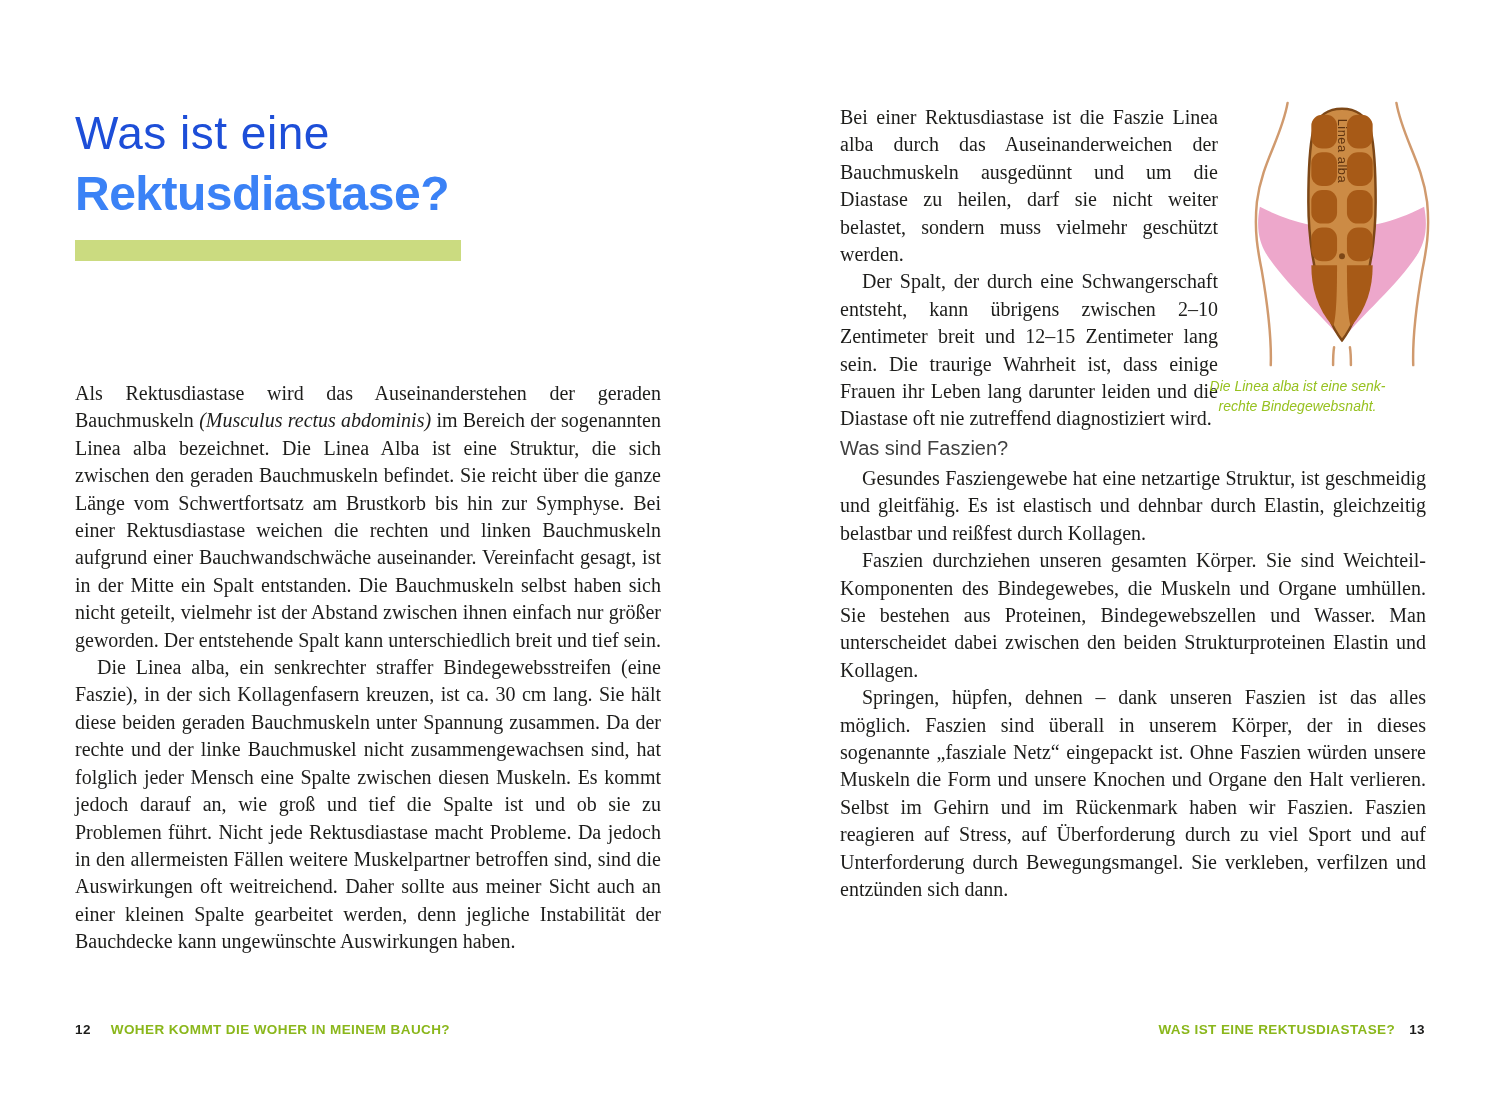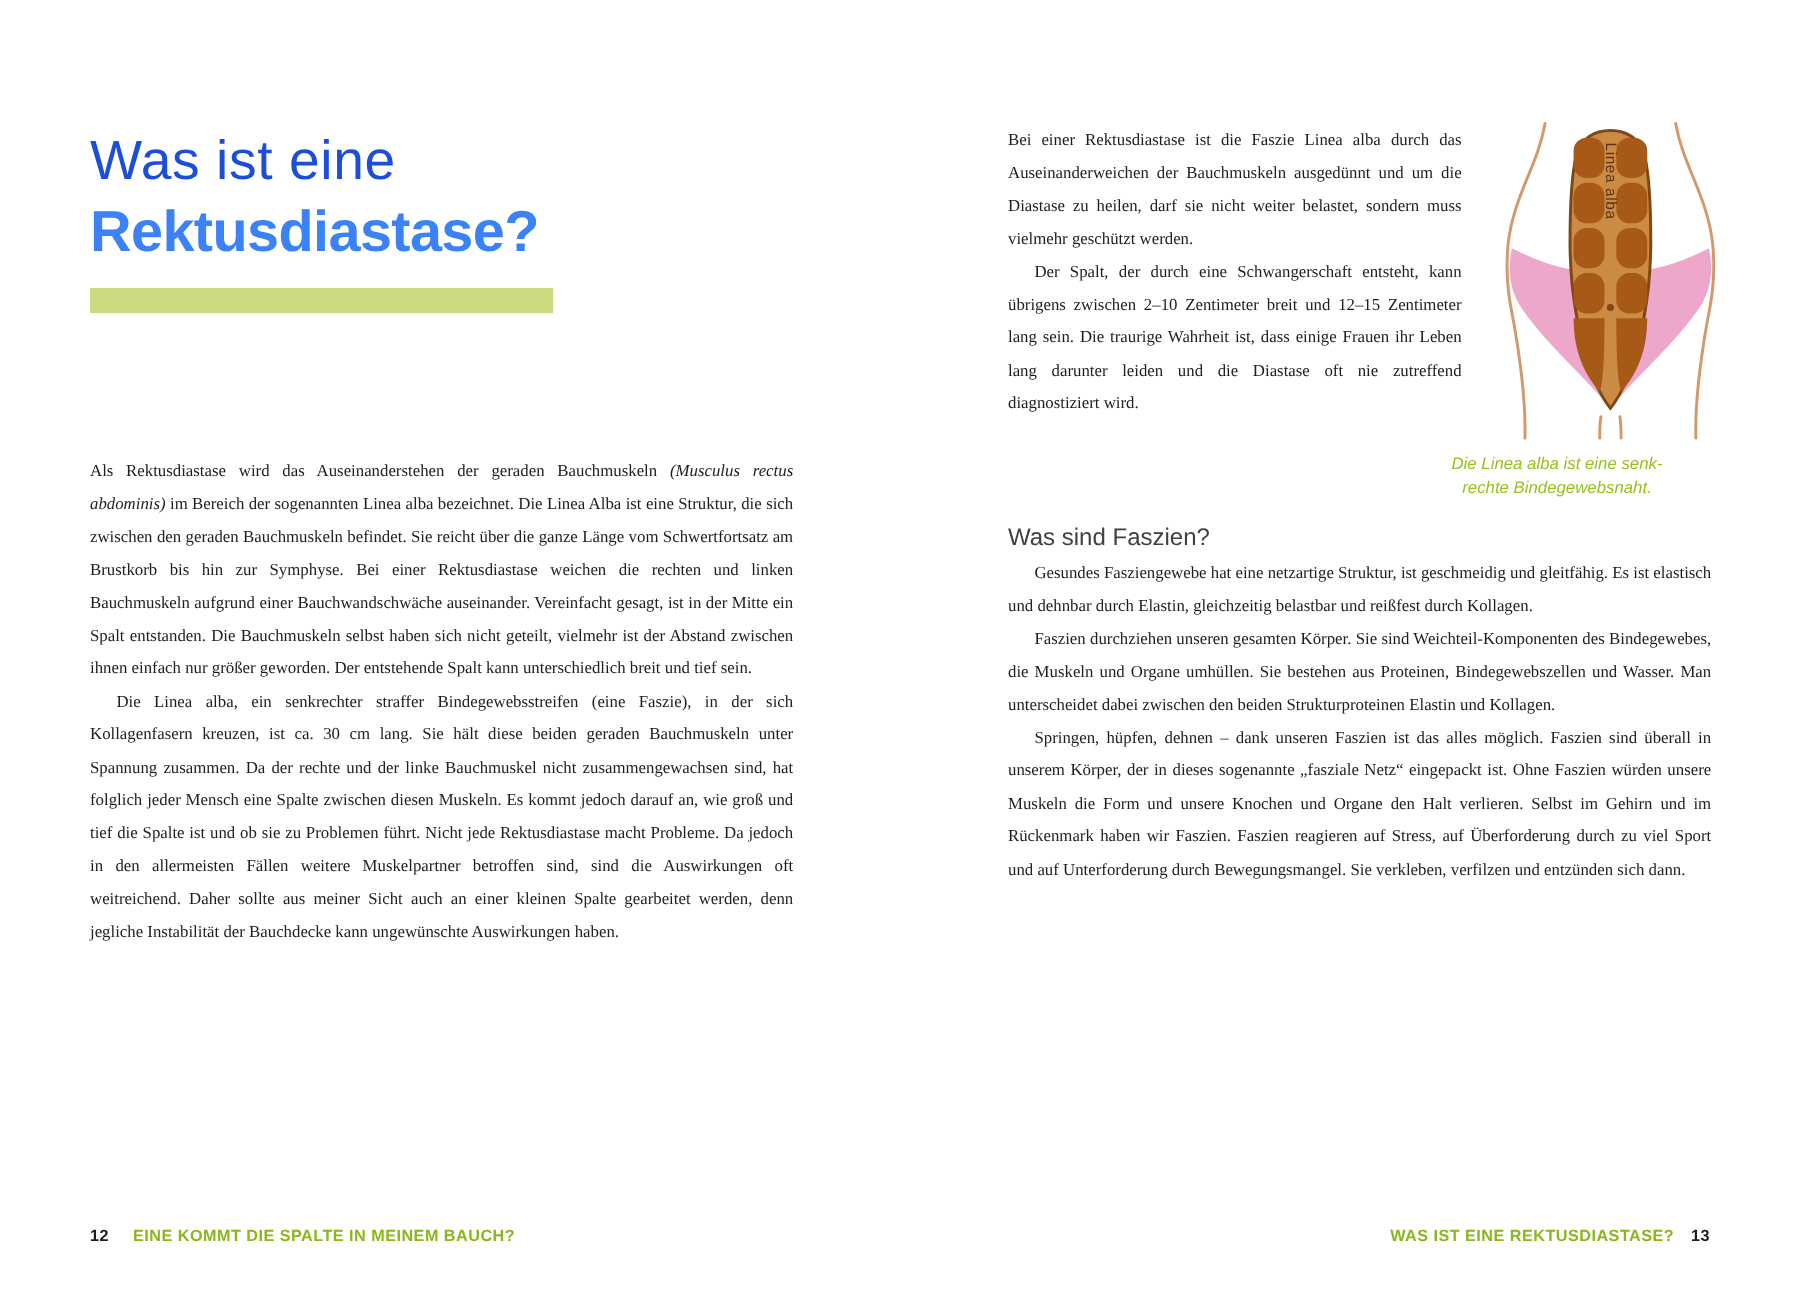--- a/index.html
+++ b/index.html
@@ -24,21 +24,21 @@
   .title-bold{
     display:block;
     font-size:48px;font-weight:800;color:#3b82f6;letter-spacing:-0.5px;
   }
   .green-bar{
     position:absolute;left:75px;top:240px;
     width:386px;height:21px;
     background:#cbdb80;
   }
   .body-col{
-    font-size:14px;line-height:27.4px;
+    font-size:20px;line-height:27.4px;
     text-align:justify;
     hyphens:auto;
   }
   .body-col p{margin:0;}
   .body-col p.indent{text-indent:22px;}
   .left-body{
     position:absolute;left:75px;top:380px;width:586px;
   }
   .italic{font-style:italic;}
   
@@ -88,21 +88,21 @@
     <span class="title-bold">Rektusdiastase?</span>
   </div>
   <div class="green-bar"></div>
 
   <div class="left-body body-col">
     <p><span>Als Rektusdiastase wird das Auseinanderstehen der geraden Bauchmuskeln </span><span class="italic">(Musculus rectus abdominis)</span><span> im Bereich der sogenannten Linea alba bezeichnet. Die Linea Alba ist eine Struktur, die sich zwischen den geraden Bauchmuskeln befindet. Sie reicht über die ganze Länge vom Schwertfortsatz am Brustkorb bis hin zur Symphyse. Bei einer Rektusdiastase weichen die rechten und linken Bauchmuskeln aufgrund einer Bauchwandschwäche auseinander. Vereinfacht gesagt, ist in der Mitte ein Spalt entstanden. Die Bauchmuskeln selbst haben sich nicht geteilt, vielmehr ist der Abstand zwischen ihnen einfach nur größer geworden. Der entstehende Spalt kann unterschiedlich breit und tief sein.</span></p>
     <p class="indent">Die Linea alba, ein senkrechter straffer Bindegewebsstreifen (eine Faszie), in der sich Kollagenfasern kreuzen, ist ca. 30 cm lang. Sie hält diese beiden geraden Bauchmuskeln unter Spannung zusammen. Da der rechte und der linke Bauchmuskel nicht zusammengewachsen sind, hat folglich jeder Mensch eine Spalte zwischen diesen Muskeln. Es kommt jedoch darauf an, wie groß und tief die Spalte ist und ob sie zu Problemen führt. Nicht jede Rektusdiastase macht Probleme. Da jedoch in den allermeisten Fällen weitere Muskelpartner betroffen sind, sind die Auswirkungen oft weitreichend. Daher sollte aus meiner Sicht auch an einer kleinen Spalte gearbeitet werden, denn jegliche Instabilität der Bauchdecke kann ungewünschte Auswirkungen haben.</p>
   </div>
 
   <div class="footer footer-left">
-    <span class="pagenum">12</span><span>EINE KOMMT DIE SPALTE IN MEINEM BAUCH?</span>
+    <span class="pagenum">12</span><span>WOHER KOMMT DIE WOHER IN MEINEM BAUCH?</span>
   </div>
 
   <div class="right-narrow body-col">
     <p>Bei einer Rektusdiastase ist die Faszie Linea alba durch das Auseinanderweichen der Bauchmuskeln ausgedünnt und um die Diastase zu heilen, darf sie nicht weiter belastet, sondern muss vielmehr geschützt werden.</p>
     <p class="indent">Der Spalt, der durch eine Schwangerschaft entsteht, kann übrigens zwischen 2–10 Zentimeter breit und 12–15 Zentimeter lang sein. Die traurige Wahrheit ist, dass einige Frauen ihr Leben lang darunter leiden und die Diastase oft nie zutreffend diagnostiziert wird.</p>
   </div>
 
   <div class="figure-box">
     <svg viewBox="0 0 190 265" width="188" height="272">
 

